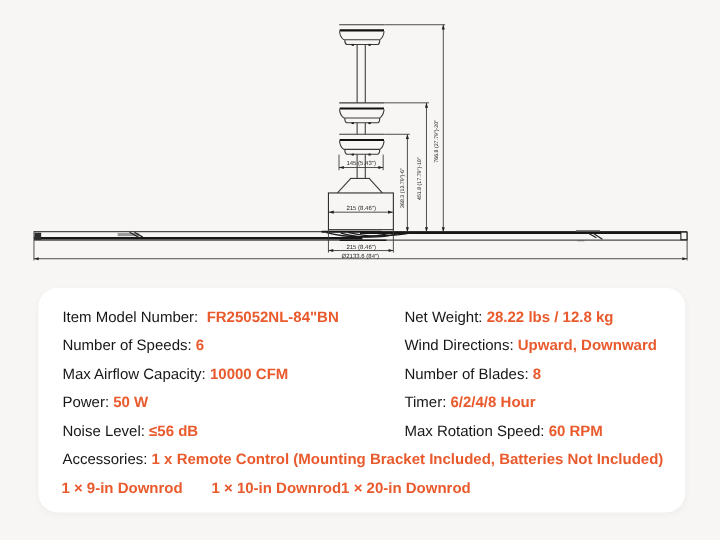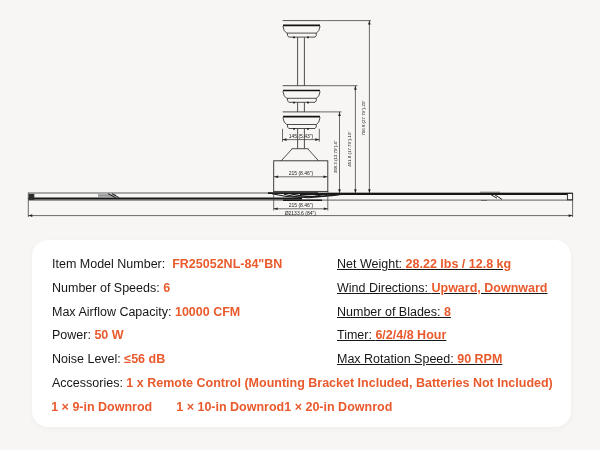--- a/index.html
+++ b/index.html
@@ -1,19 +1,19 @@
 <!DOCTYPE html>
 <html><head>
 <meta charset="utf-8">
 <style>
   html,body{margin:0;padding:0;}
   body{width:600px;height:450px;background:#f7f6f4;font-family:"Liberation Sans",sans-serif;position:relative;overflow:hidden;}
   .card{position:absolute;left:32px;top:239.5px;width:539px;height:187px;background:#ffffff;border-radius:16px;box-shadow:0 2px 6px rgba(0,0,0,0.035);}
   .row{position:absolute;left:20px;font-size:12.5px;line-height:1;white-space:pre;color:#171717;}
-  .rowr{position:absolute;left:305px;font-size:12.5px;line-height:1;white-space:pre;color:#171717;text-decoration:underline;}
+  .rowr{position:absolute;left:305px;font-size:12.5px;line-height:1;white-space:pre;color:#171717;}
   .v{color:#e95a2d;font-weight:bold;}
 </style>
 </head>
 <body>
 
 <svg width="600" height="232" viewBox="0 0 600 232" style="position:absolute;left:0;top:0" fill="none" stroke-linecap="butt">
   <g stroke="#3a3a3a" stroke-width="0.9">
 
     <g>
       <line x1="282.7" y1="20.6" x2="320.3" y2="20.6"></line>
@@ -166,14 +166,14 @@
   <div class="row" style="top:161.3px;left:19.2px"><span class="v">1 × 9-in Downrod</span><span class="v" style="margin-left:24px">1 × 10-in Downrod</span><span class="v" style="">1 × 20-in Downrod</span></div>
 
   <div class="rowr" style="top:18.5px">Net Weight: <span class="v">28.22 lbs / 12.8 kg</span></div>
 
   <div class="rowr" style="top:42.3px">Wind Directions: <span class="v">Upward, Downward</span></div>
 
   <div class="rowr" style="top:66.1px">Number of Blades: <span class="v">8</span></div>
 
   <div class="rowr" style="top:89.9px">Timer: <span class="v">6/2/4/8 Hour</span></div>
 
-  <div class="rowr" style="top:113.7px">Max Rotation Speed: <span class="v">90 RPM</span></div>
+  <div class="rowr" style="top:113.7px">Max Rotation Speed: <span class="v">60 RPM</span></div>
 </div>
 
 </body></html>

